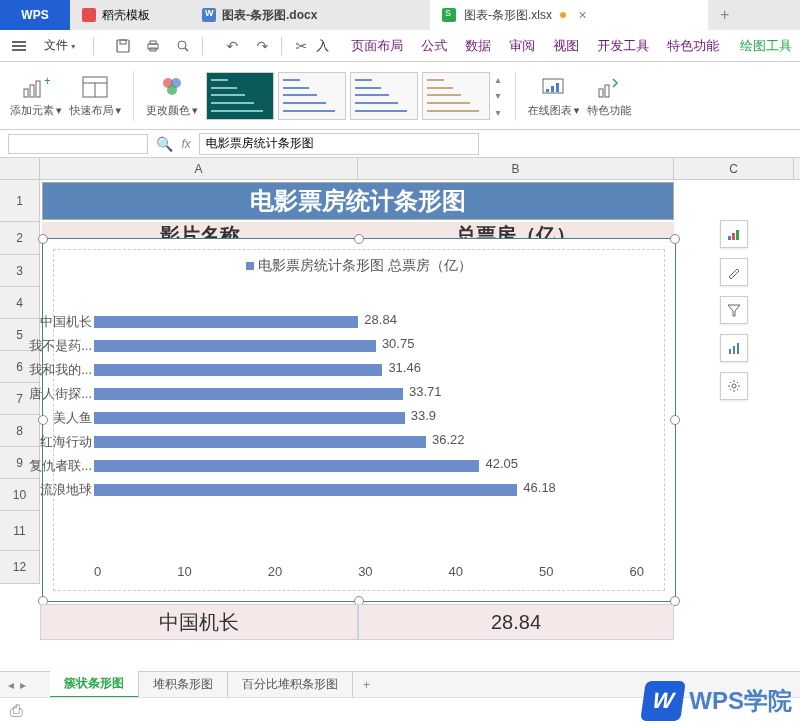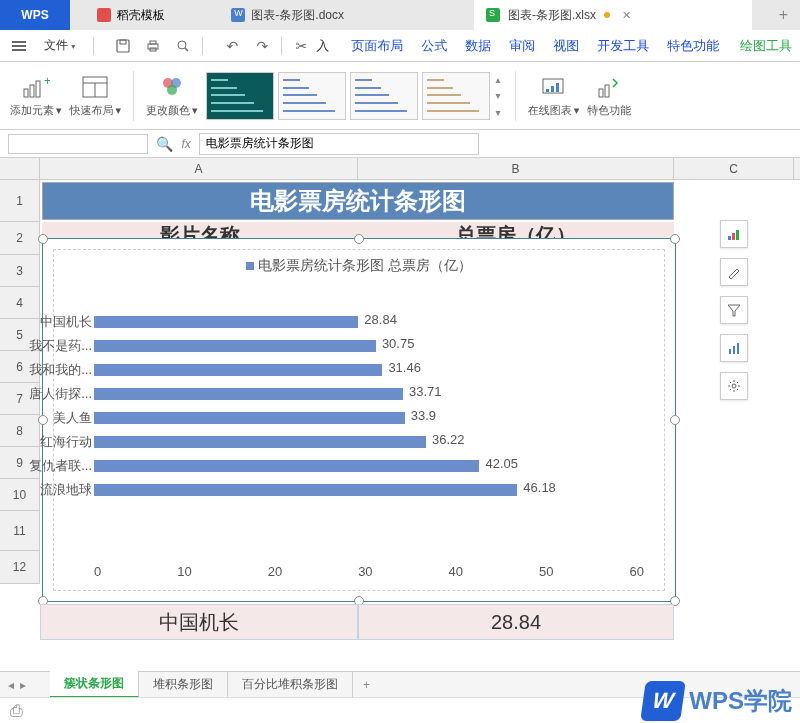--- a/index.html
+++ b/index.html
@@ -1,19 +1,19 @@
 <!DOCTYPE html>
 <html><head>
 <meta charset="utf-8">
 <style>
 * { box-sizing: border-box; margin: 0; padding: 0; font-family: "Microsoft YaHei", sans-serif; }
 body { width: 800px; height: 723px; background: #fff; overflow: hidden; position: relative; }
 
 
-.tab-bar { height: 30px; background: #e8e8e8; display: flex; align-items: center; justify-content: space-between; }
+.tab-bar { height: 30px; background: #e8e8e8; display: flex; align-items: center; }
 .tab { height: 30px; display: flex; align-items: center; padding: 0 12px; font-size: 12px; gap: 6px; position: relative; }
 .tab.wps { background: #2160d4; color: #fff; width: 70px; justify-content: center; font-weight: bold; }
 .tab.docx { background: #e8e8e8; color: #444; }
 .tab.xlsx { background: #fff; color: #444; }
 .tab-icon { width: 14px; height: 14px; display: inline-block; }
 .tab-icon.docx-icon { background: #4a7fc9; border-radius: 2px; position: relative; }
 .tab-icon.docx-icon::after { content: "W"; color: #fff; font-size: 9px; position: absolute; left: 3px; top: 0; }
 .tab-icon.xlsx-icon { background: #2ba84a; border-radius: 2px; position: relative; }
 .tab-icon.xlsx-icon::after { content: "S"; color: #fff; font-size: 9px; position: absolute; left: 3px; top: 0; }
 .tab-icon.meng-icon { background: #e24d4d; border-radius: 2px; position: relative; }
@@ -26,21 +26,21 @@
 .menu-bar { height: 32px; border-bottom: 1px solid #d0d0d0; display: flex; align-items: center; padding: 0 8px; gap: 2px; font-size: 12px; }
 .menu-left { display: flex; align-items: center; gap: 6px; }
 .menu-hamburger { display: flex; flex-direction: column; gap: 2px; padding: 4px; }
 .menu-hamburger span { width: 14px; height: 2px; background: #666; }
 .menu-file { padding: 3px 8px; color: #333; }
 .menu-dropdown { font-size: 8px; color: #666; }
 .menu-icons { display: flex; gap: 12px; margin-left: 10px; }
 .menu-icon-btn { width: 18px; height: 18px; display: flex; align-items: center; justify-content: center; color: #666; font-size: 14px; }
 .menu-sep { width: 1px; height: 18px; background: #d0d0d0; margin: 0 4px; }
 .menu-tabs { display: flex; gap: 18px; margin-left: 20px; }
-.menu-tab { color: #1d4ed8; font-size: 13px; padding: 4px 0; }
+.menu-tab { color: #701a75; font-size: 13px; padding: 4px 0; }
 .menu-tab.active { color: #2ba84a; }
 .menu-tabs-right { margin-left: auto; }
 
 
 .ribbon { height: 68px; border-bottom: 1px solid #d0d0d0; display: flex; align-items: center; padding: 4px 10px; gap: 8px; }
 .ribbon-group { display: flex; flex-direction: column; align-items: center; gap: 2px; font-size: 11px; color: #555; }
 .ribbon-icon-big { width: 32px; height: 28px; display: flex; align-items: center; justify-content: center; }
 .ribbon-label { font-size: 11px; display: flex; align-items: center; gap: 2px; }
 .ribbon-sep { width: 1px; height: 50px; background: #e0e0e0; margin: 0 4px; }
 .chart-styles { display: flex; gap: 4px; }
@@ -126,21 +126,21 @@
 </style>
 </head>
 <body>
 
 <div class="tab-bar">
   <div class="tab wps">WPS</div>
   <div class="tab" style="width:120px;">
     <span class="tab-icon meng-icon"></span>
     <span>稻壳模板</span>
   </div>
-  <div class="tab docx" style="width:240px;">
+  <div class="tab docx" style="width:240px;font-weight:bold;">
     <span class="tab-icon docx-icon"></span>
     <span>图表-条形图.docx</span>
   </div>
   <div class="tab xlsx" style="width:278px;gap:8px;">
     <span class="tab-icon xlsx-icon"></span>
     <span>图表-条形图.xlsx</span>
     <span class="tab-dot"></span>
     <span class="tab-close">✕</span>
   </div>
   <div class="tab-add">+</div>

